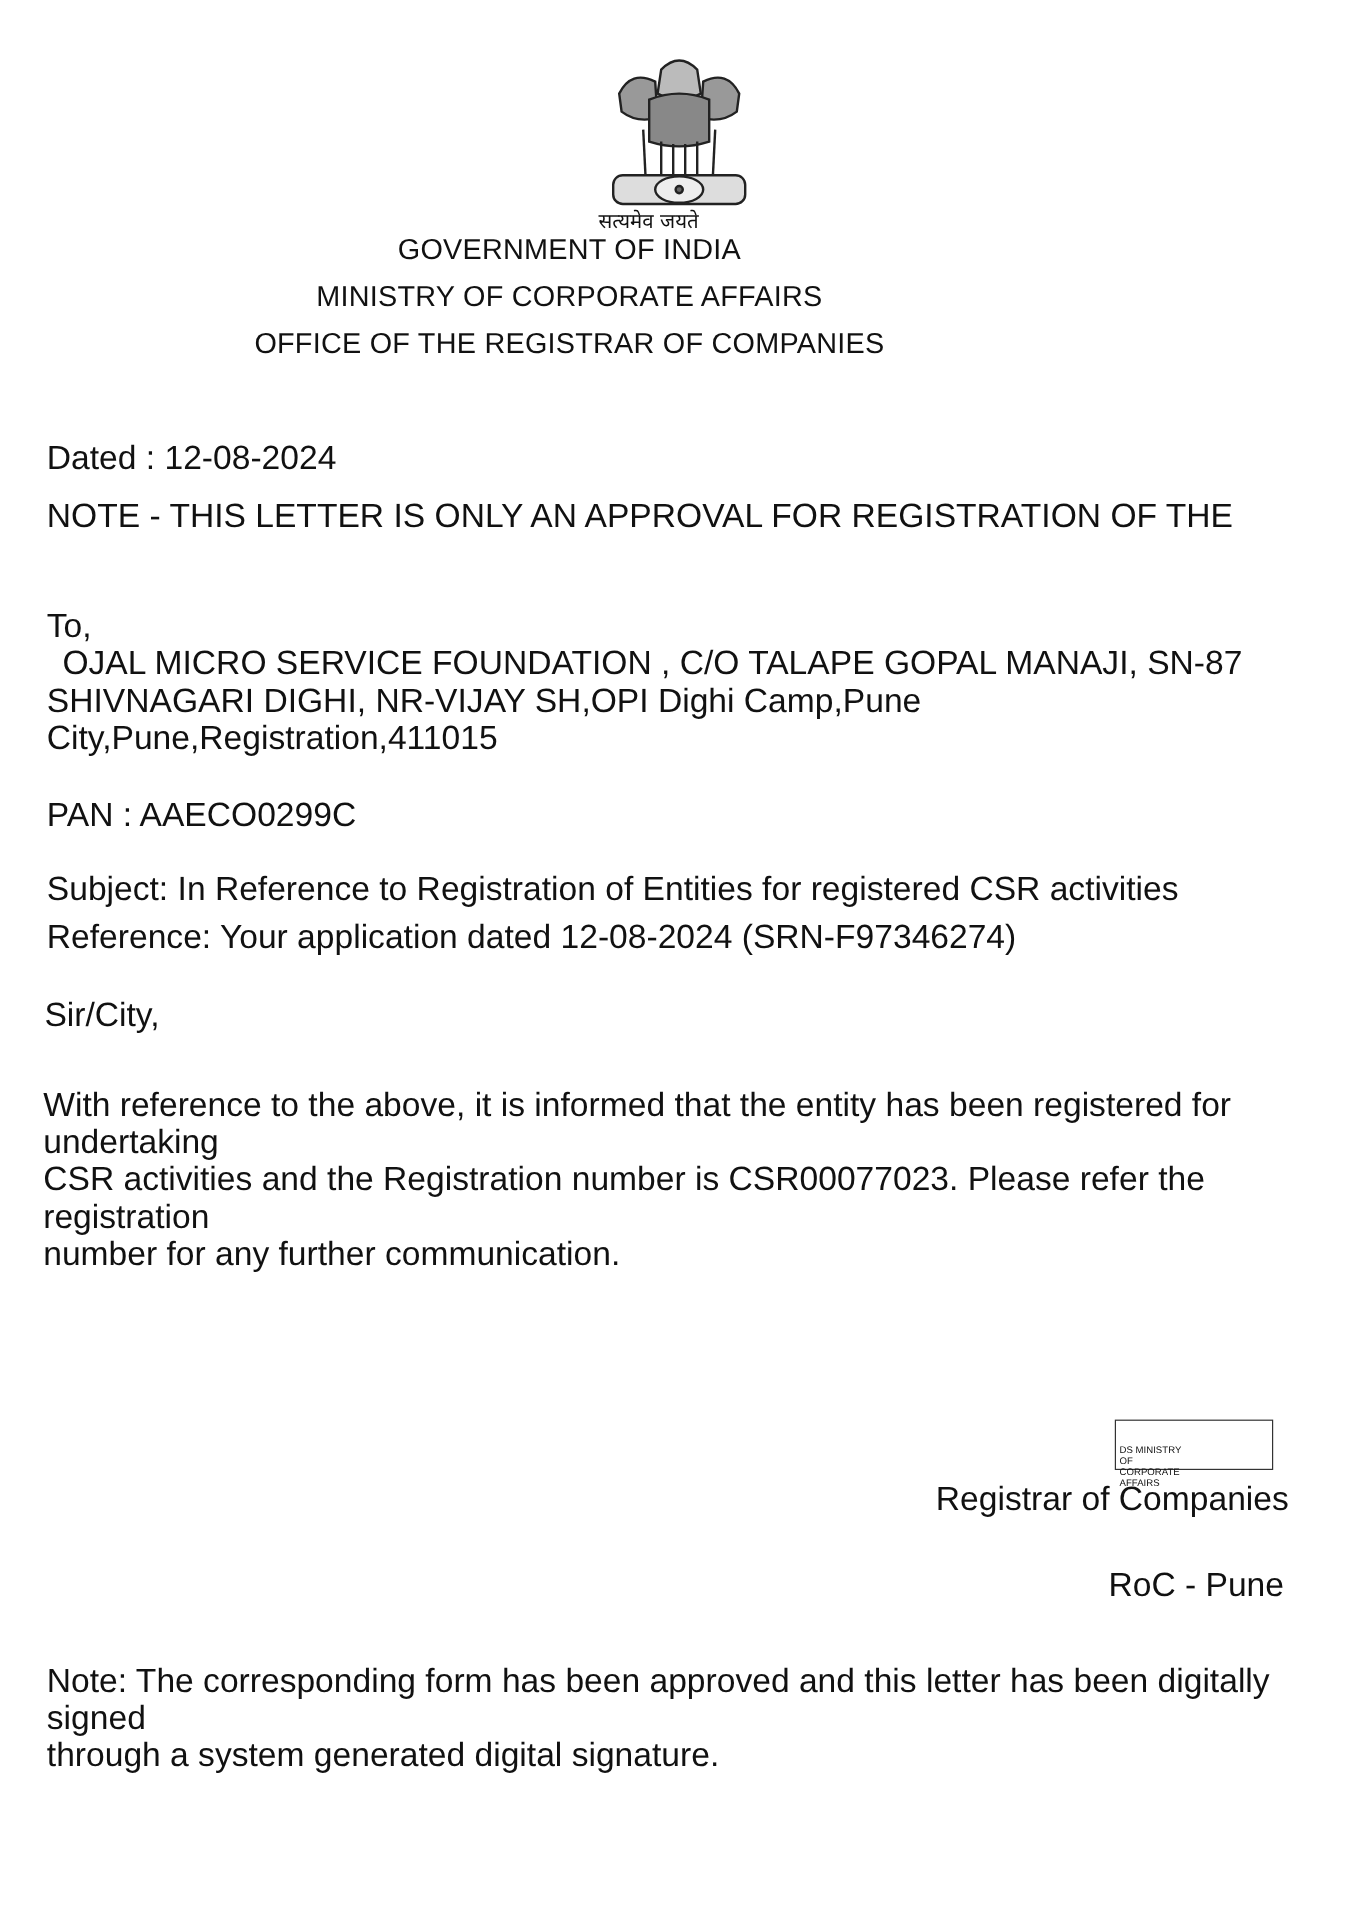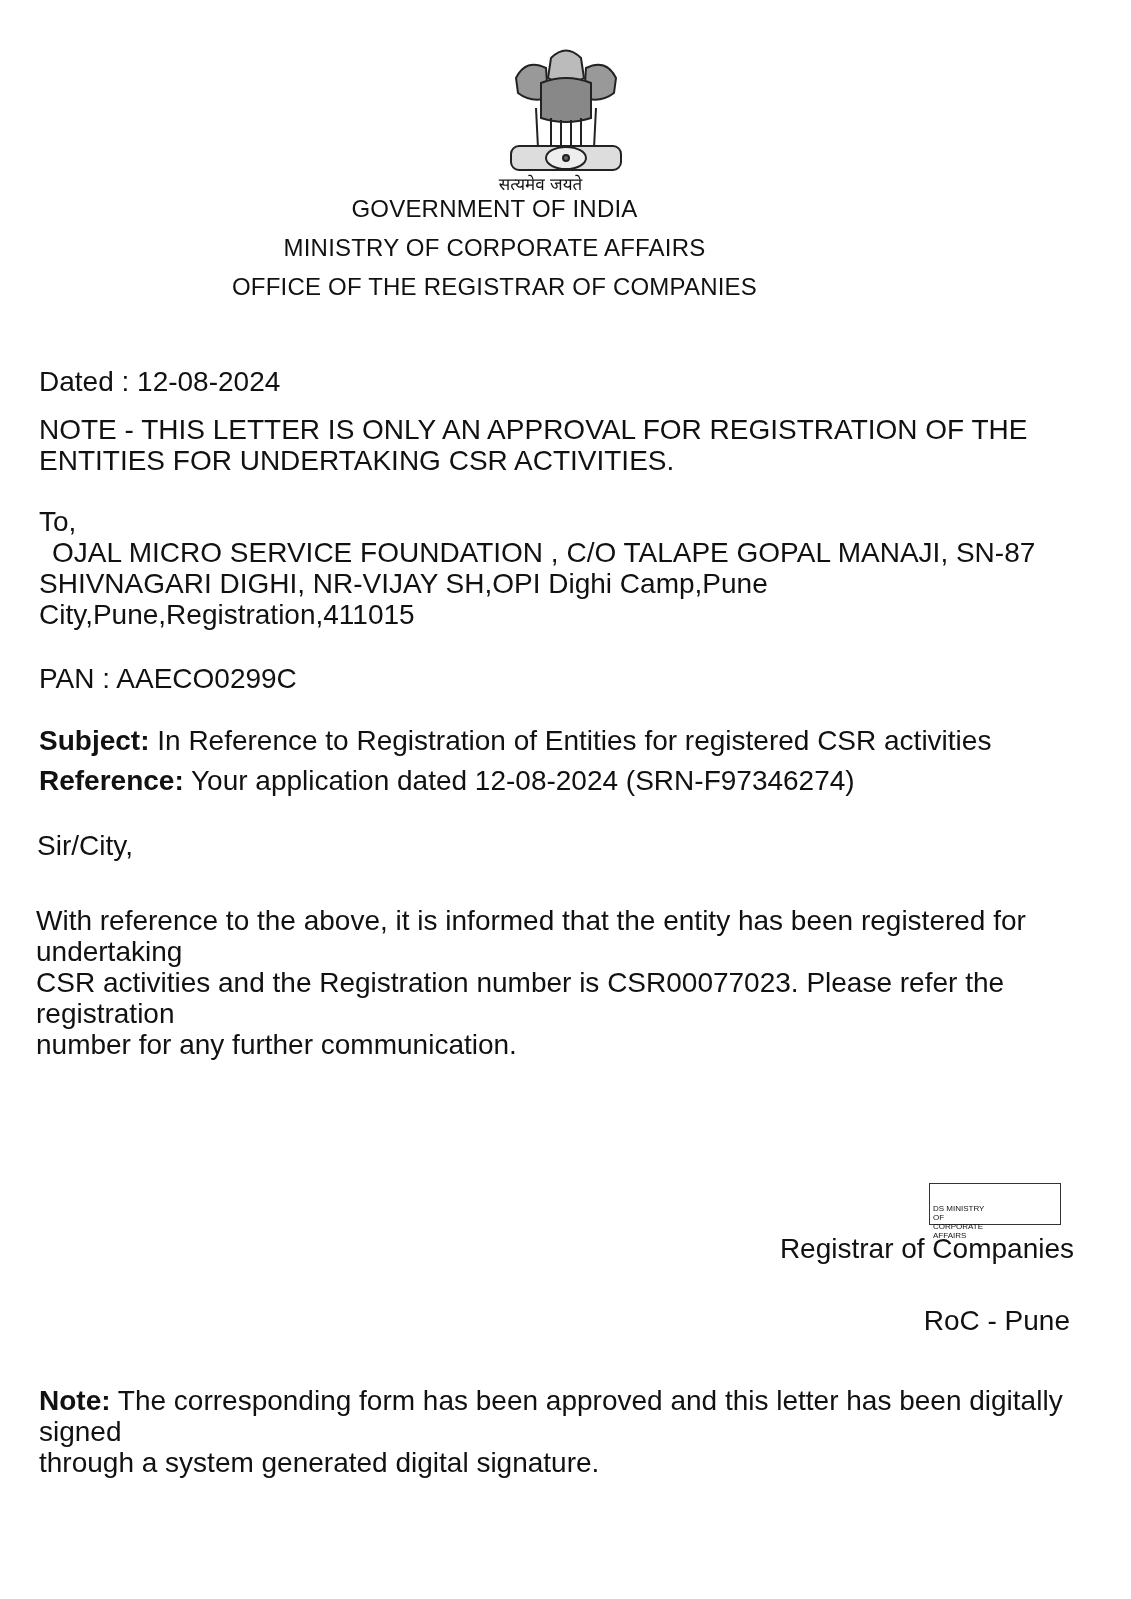--- a/index.html
+++ b/index.html
@@ -3,23 +3,23 @@
   <meta charset="utf-8">
   <style>
     html, body { margin: 0; padding: 0; background: #ffffff; }
     body {
       width: 1131px; height: 1599px; position: relative; overflow: hidden;
       font-family: "Liberation Sans", sans-serif; color: #111111;
     }
     .abs { position: absolute; }
     .emblem { left: 496px; top: 38px; width: 140px; height: 152px; }
     .motto { left: 0; width: 1081px; top: 172px; text-align: center; font-size: 17px; font-family: "DejaVu Serif", serif; }
-    .hdr { left: 0; width: 949px; text-align: center; font-size: 24px; letter-spacing: 0.2px; padding-left: 20px; }
+    .hdr { left: 0; width: 949px; text-align: center; font-size: 24px; letter-spacing: 0.2px; }
     .txt { font-size: 28px; line-height: 31px; }
-    .b { font-weight: bold; margin-top: 40px; }
+    .b { font-weight: normal; margin-top: 40px; }
     .sig-box {
       left: 929px; top: 1183px; width: 132px; height: 40px; border: 1.5px solid #333;
       font-size: 8px; line-height: 9px; box-sizing: border-box; padding: 20px 3px;
       display: flex; gap: 2px;
     }
     .sig-left { width: 62px; }
     .sig-right { flex: 1; display: flex; flex-direction: column; gap: 2px; padding-top: 1px; }
     .sig-right span { display: block; height: 2px; background: #555; }
   </style>
 </head>
@@ -47,21 +47,20 @@
 <div class="abs motto">सत्यमेव जयते</div>
 
 <div class="abs hdr" style="top:195px">GOVERNMENT OF INDIA</div>
 <div class="abs hdr" style="top:234px">MINISTRY OF CORPORATE AFFAIRS</div>
 <div class="abs hdr" style="top:273px">OFFICE OF THE REGISTRAR OF COMPANIES</div>
 
 <div class="abs txt" style="left:39px;top:366px">Dated : 12-08-2024</div>
 
 <div class="abs txt" style="left:39px;top:414px">
   <div>NOTE - THIS LETTER IS ONLY AN APPROVAL FOR REGISTRATION OF THE</div>
-  <div>ENTITIES FOR UNDERTAKING CSR ACTIVITIES.</div>
 </div>
 
 <div class="abs txt" style="left:39px;top:506px">To,</div>
 <div class="abs txt" style="left:39px;top:537px">
   <div style="padding-left:13px">OJAL MICRO SERVICE FOUNDATION , C/O TALAPE GOPAL MANAJI, SN-87</div>
   <div>SHIVNAGARI DIGHI, NR-VIJAY SH,OPI Dighi Camp,Pune</div>
   <div>City,Pune,Registration,411015</div>
 </div>
 
 <div class="abs txt" style="left:39px;top:663px">PAN : AAECO0299C</div>

